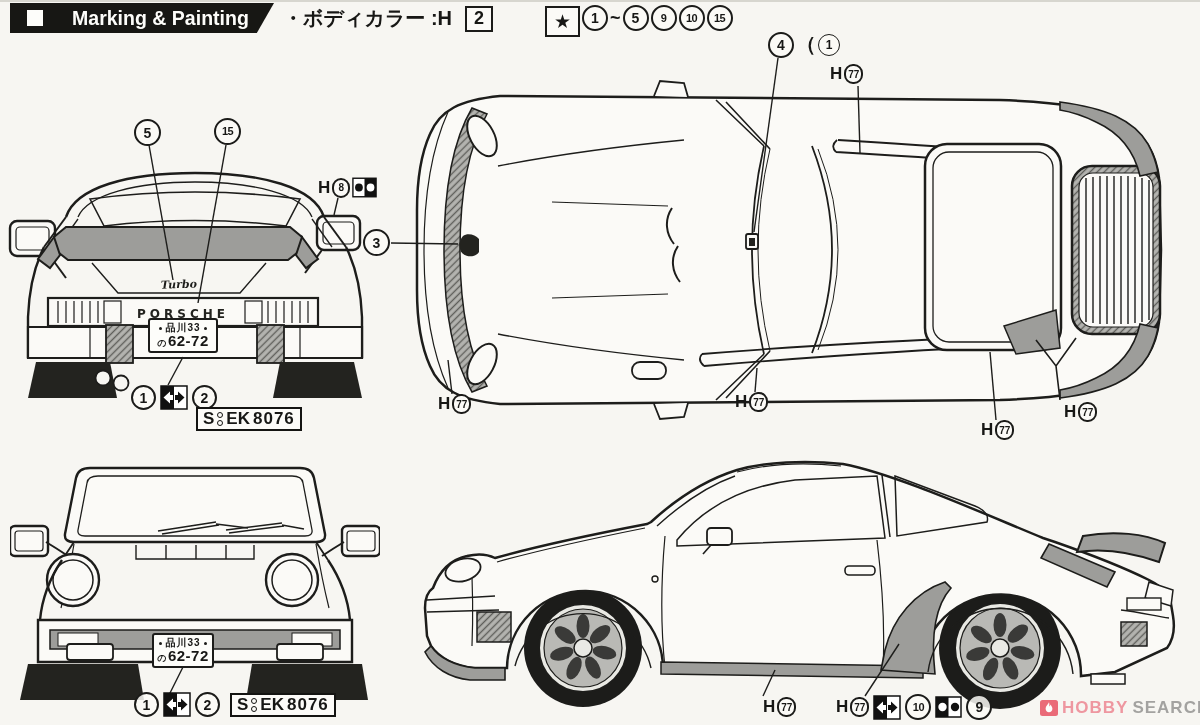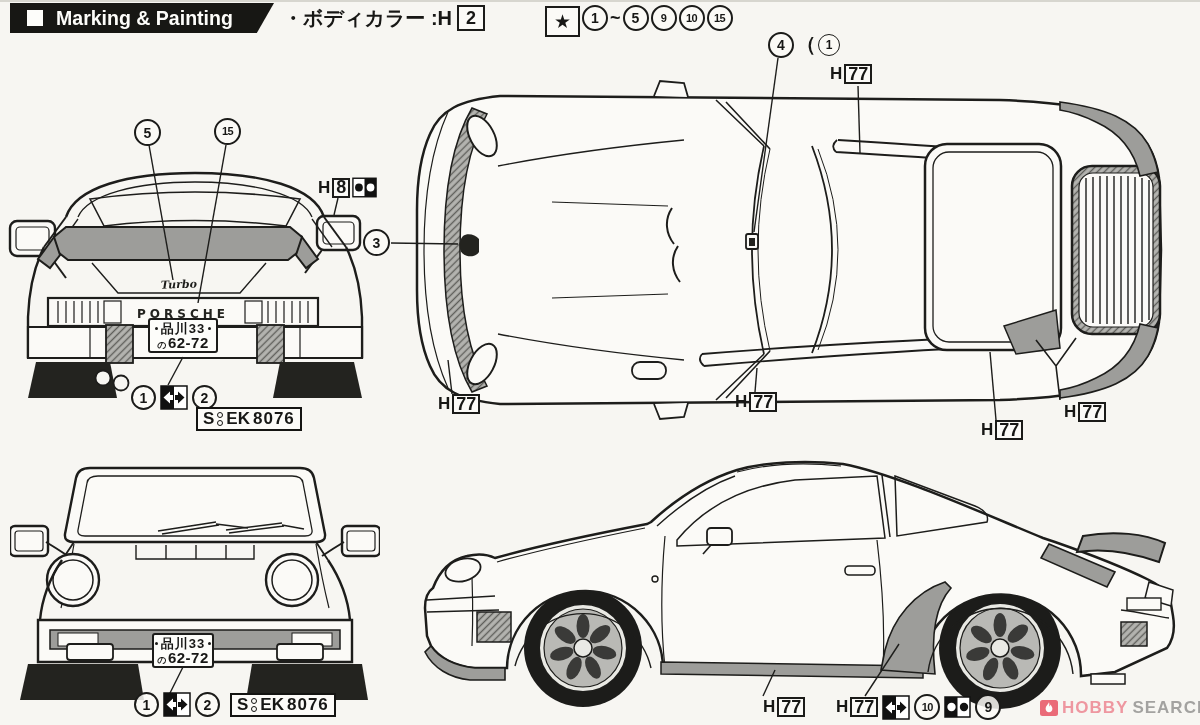--- a/index.html
+++ b/index.html
@@ -11,28 +11,28 @@
   }
   .abs{position:absolute;}
   .ov{position:absolute;z-index:5;}
   svg.draw{position:absolute;z-index:1;}
   .scanline{position:absolute;left:0;top:0;width:1200px;height:2px;background:#d7d6cf;z-index:0;}
 
   
   .hdr-bar{
     left:10px;top:3px;width:264px;height:30px;background:#171714;
     clip-path:polygon(0 0,100% 0,93.5% 100%,0 100%);
-    display:flex;align-items:center;z-index:5;
+    display:flex;align-items:center;z-index:5;gap:16px;
   }
   .hdr-sq{width:16px;height:16px;background:#fdfdfa;margin-left:17px;}
   .hdr-title{
     color:#fdfdfa;font-weight:bold;font-size:21px;letter-spacing:0px;
     margin-left:13px;transform:scaleX(.93);transform-origin:left center;white-space:nowrap;
   }
-  .bodycolor{left:283px;top:5px;display:flex;align-items:flex-start;gap:5px;
+  .bodycolor{left:283px;top:5px;display:flex;align-items:center;gap:13px;
     font-size:20px;font-weight:bold;white-space:nowrap;}
   .pbox{
     display:inline-flex;align-items:center;justify-content:center;
     border:2px solid #1b1b19;background:#fbfaf7;font-weight:bold;
     font-size:14px;min-width:18px;height:20px;padding:0 2px;box-sizing:border-box;
   }
   .pbox.big{font-size:18px;height:26px;min-width:28px;padding:0 4px;border-width:2.5px;}
   .starbox{left:545px;top:6px;width:31px;height:27px;border:2.5px solid #1b1b19;
     display:flex;align-items:center;justify-content:center;font-size:19px;background:#fbfaf7;}
   .seq{left:582px;top:5px;display:flex;align-items:center;gap:2px;font-weight:bold;font-size:18px;}
@@ -43,31 +43,31 @@
     font-weight:bold;font-size:14px;background:rgba(251,250,247,.85);box-sizing:border-box;
     line-height:1;
   }
   .circ.two{font-size:11px;letter-spacing:-.5px;}
   .circ.s21{width:22px;height:22px;border-width:1.8px;font-size:12px;}
 
   .note4{left:768px;top:31px;display:flex;align-items:center;gap:2px;
     font-size:20px;font-weight:bold;white-space:nowrap;}
 
   .hlab{display:flex;align-items:center;gap:2px;font-weight:bold;font-size:17px;}
-  .hlab .pbox{font-size:18px;}
+  .hlab .pbox{font-size:10px;border-radius:9px;}
 
   .iconrow{display:flex;align-items:center;gap:4px;}
 
   
   .jplate{
     border:2px solid #1c1c1a;border-radius:3px;background:#fdfdfa;
     display:flex;flex-direction:column;align-items:center;justify-content:center;
     box-sizing:border-box;line-height:1;
   }
-  .jplate .top{font-size:13px;font-weight:bold;letter-spacing:1px;display:flex;align-items:center;gap:3px;}
+  .jplate .top{font-size:10px;font-weight:bold;letter-spacing:1px;display:flex;align-items:center;gap:3px;}
   .jplate .top i{width:3px;height:3px;background:#1c1c1a;border-radius:50%;}
   .jplate .bot{font-size:15px;font-weight:bold;letter-spacing:.5px;display:flex;align-items:baseline;gap:1px;}
   .jplate .hira{font-size:9px;font-weight:bold;}
 
   .euplate{
     border:2.5px solid #141412;background:#fcfbf8;display:flex;align-items:center;
     padding:0 5px;height:24px;box-sizing:border-box;gap:3px;font-weight:bold;font-size:17px;
   }
   .euplate .seals{display:flex;flex-direction:column;gap:2px;}
   .euplate .seals i{width:4px;height:4px;border:1px solid #141412;border-radius:50%;display:block;}

